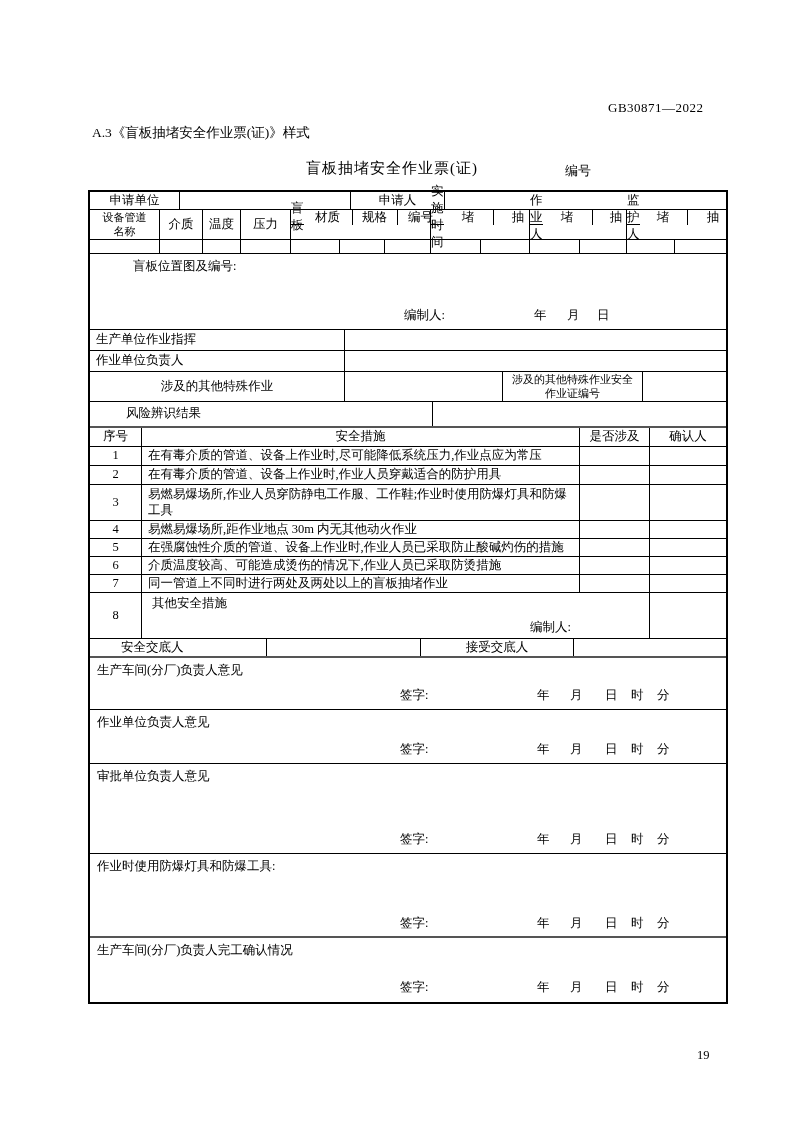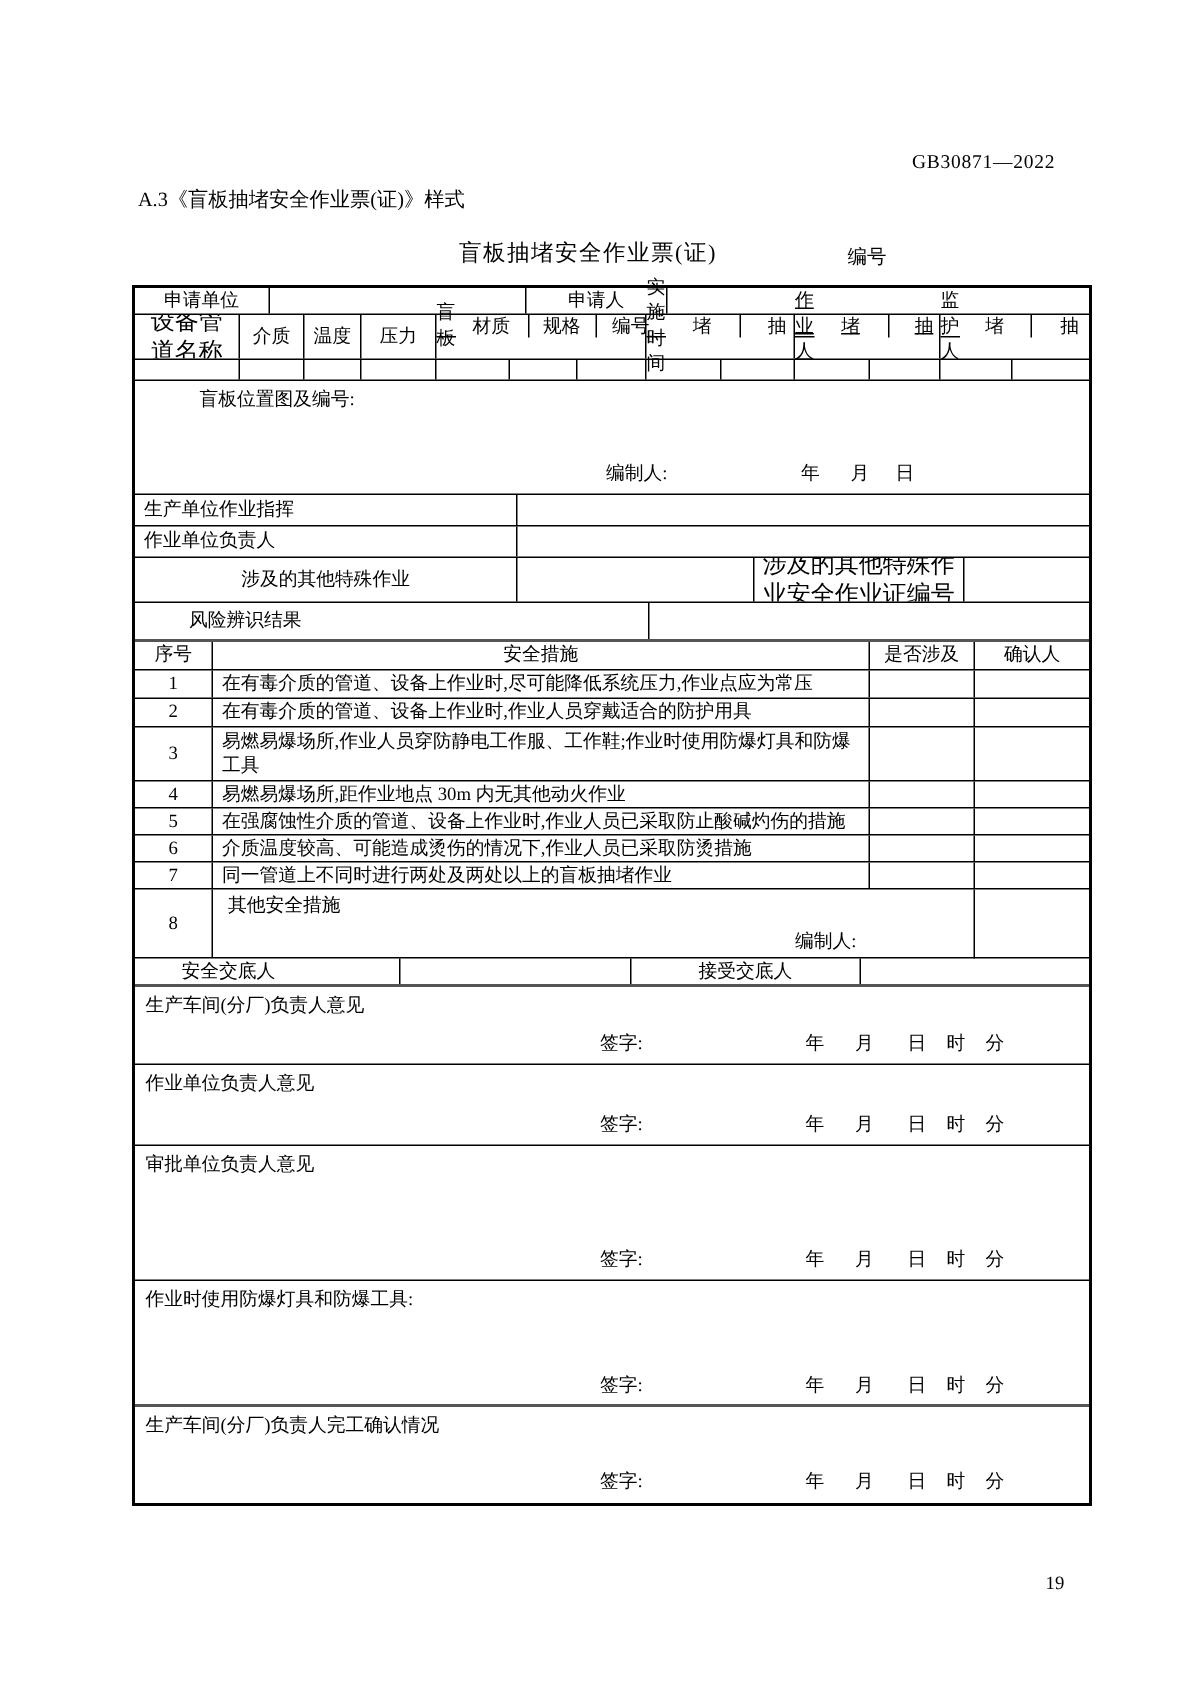--- a/index.html
+++ b/index.html
@@ -18,21 +18,21 @@
   .r.heavy{border-bottom:2px solid #555;}
   .c{border-right:1px solid #000;box-sizing:border-box;display:flex;align-items:center;
      justify-content:center;font-size:12.5px;line-height:1.25;overflow:hidden;text-align:center;}
   .c.last{border-right:none;}
   .c.left{justify-content:flex-start;text-align:left;padding-left:6px;}
   .grp{display:flex;flex-direction:row;box-sizing:border-box;border-right:1px solid #000;}
   .grp.last{border-right:none;}
   .grp .gtop{height:15px;border-bottom:1px solid #000;display:flex;align-items:center;justify-content:center;font-size:12.5px;box-sizing:border-box;}
   .grp .gbot{height:15px;display:flex;box-sizing:border-box;}
   .gbot .c{font-size:12.5px;}
-  .small{font-size:16px;}
+  .small{font-size:11px;}
   .blockcell{position:relative;display:block;box-sizing:border-box;width:636px;font-size:12.5px;}
   .blockcell .lbl{position:absolute;left:7px;top:4px;white-space:nowrap;}
   .sigspan{position:absolute;bottom:6px;font-size:12.5px;white-space:nowrap;}
 </style>
 </head>
 <body>
 
 <div class="page">
 
   <div class="abs std" style="left:608px;top:100px;">GB30871—2022</div>
@@ -63,21 +63,21 @@
           <div class="c last" style="width:46px;">编号</div>
         </div>
       </div>
       <div class="grp" style="width:99px;">
         <div class="gtop">实施时间</div>
         <div class="gbot">
           <div class="c" style="width:50px;">堵</div>
           <div class="c last" style="width:49px;">抽</div>
         </div>
       </div>
-      <div class="grp" style="width:97px;text-decoration:underline;">
+      <div class="grp" style="width:97px;">
         <div class="gtop">作业人</div>
         <div class="gbot">
           <div class="c" style="width:50px;">堵</div>
           <div class="c last" style="width:47px;">抽</div>
         </div>
       </div>
       <div class="grp last" style="width:99px;">
         <div class="gtop">监护人</div>
         <div class="gbot">
           <div class="c" style="width:48px;">堵</div>

